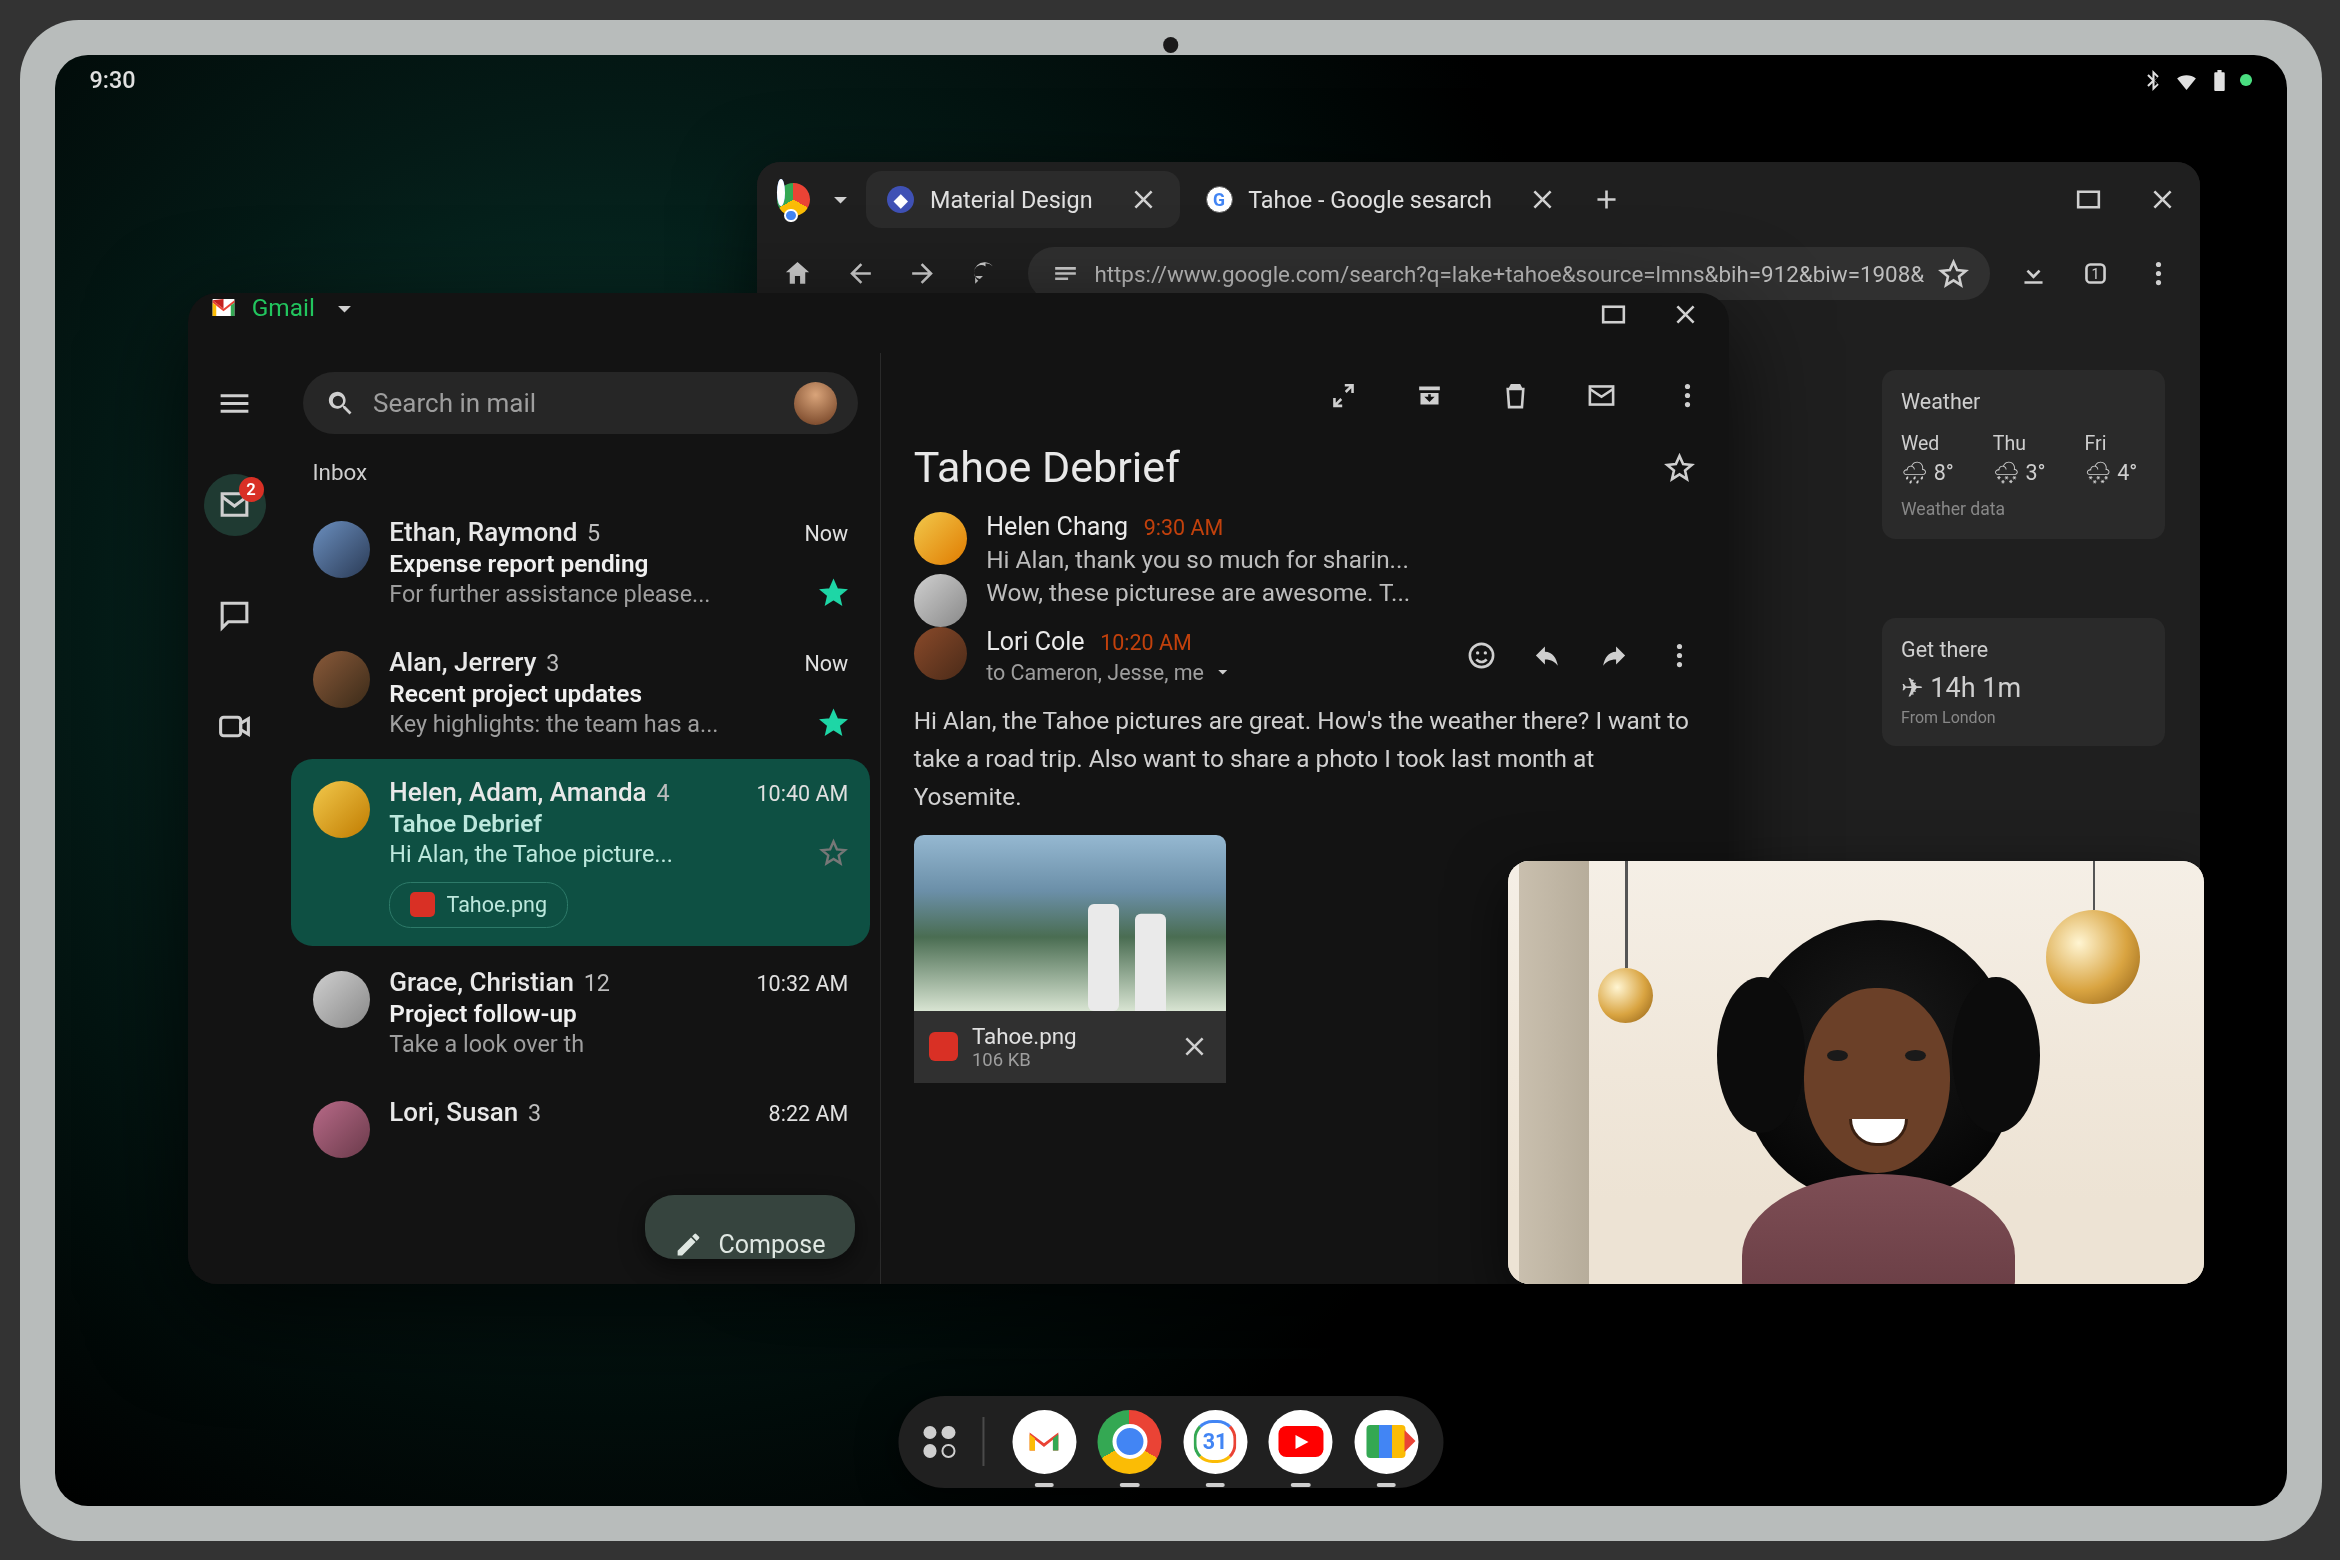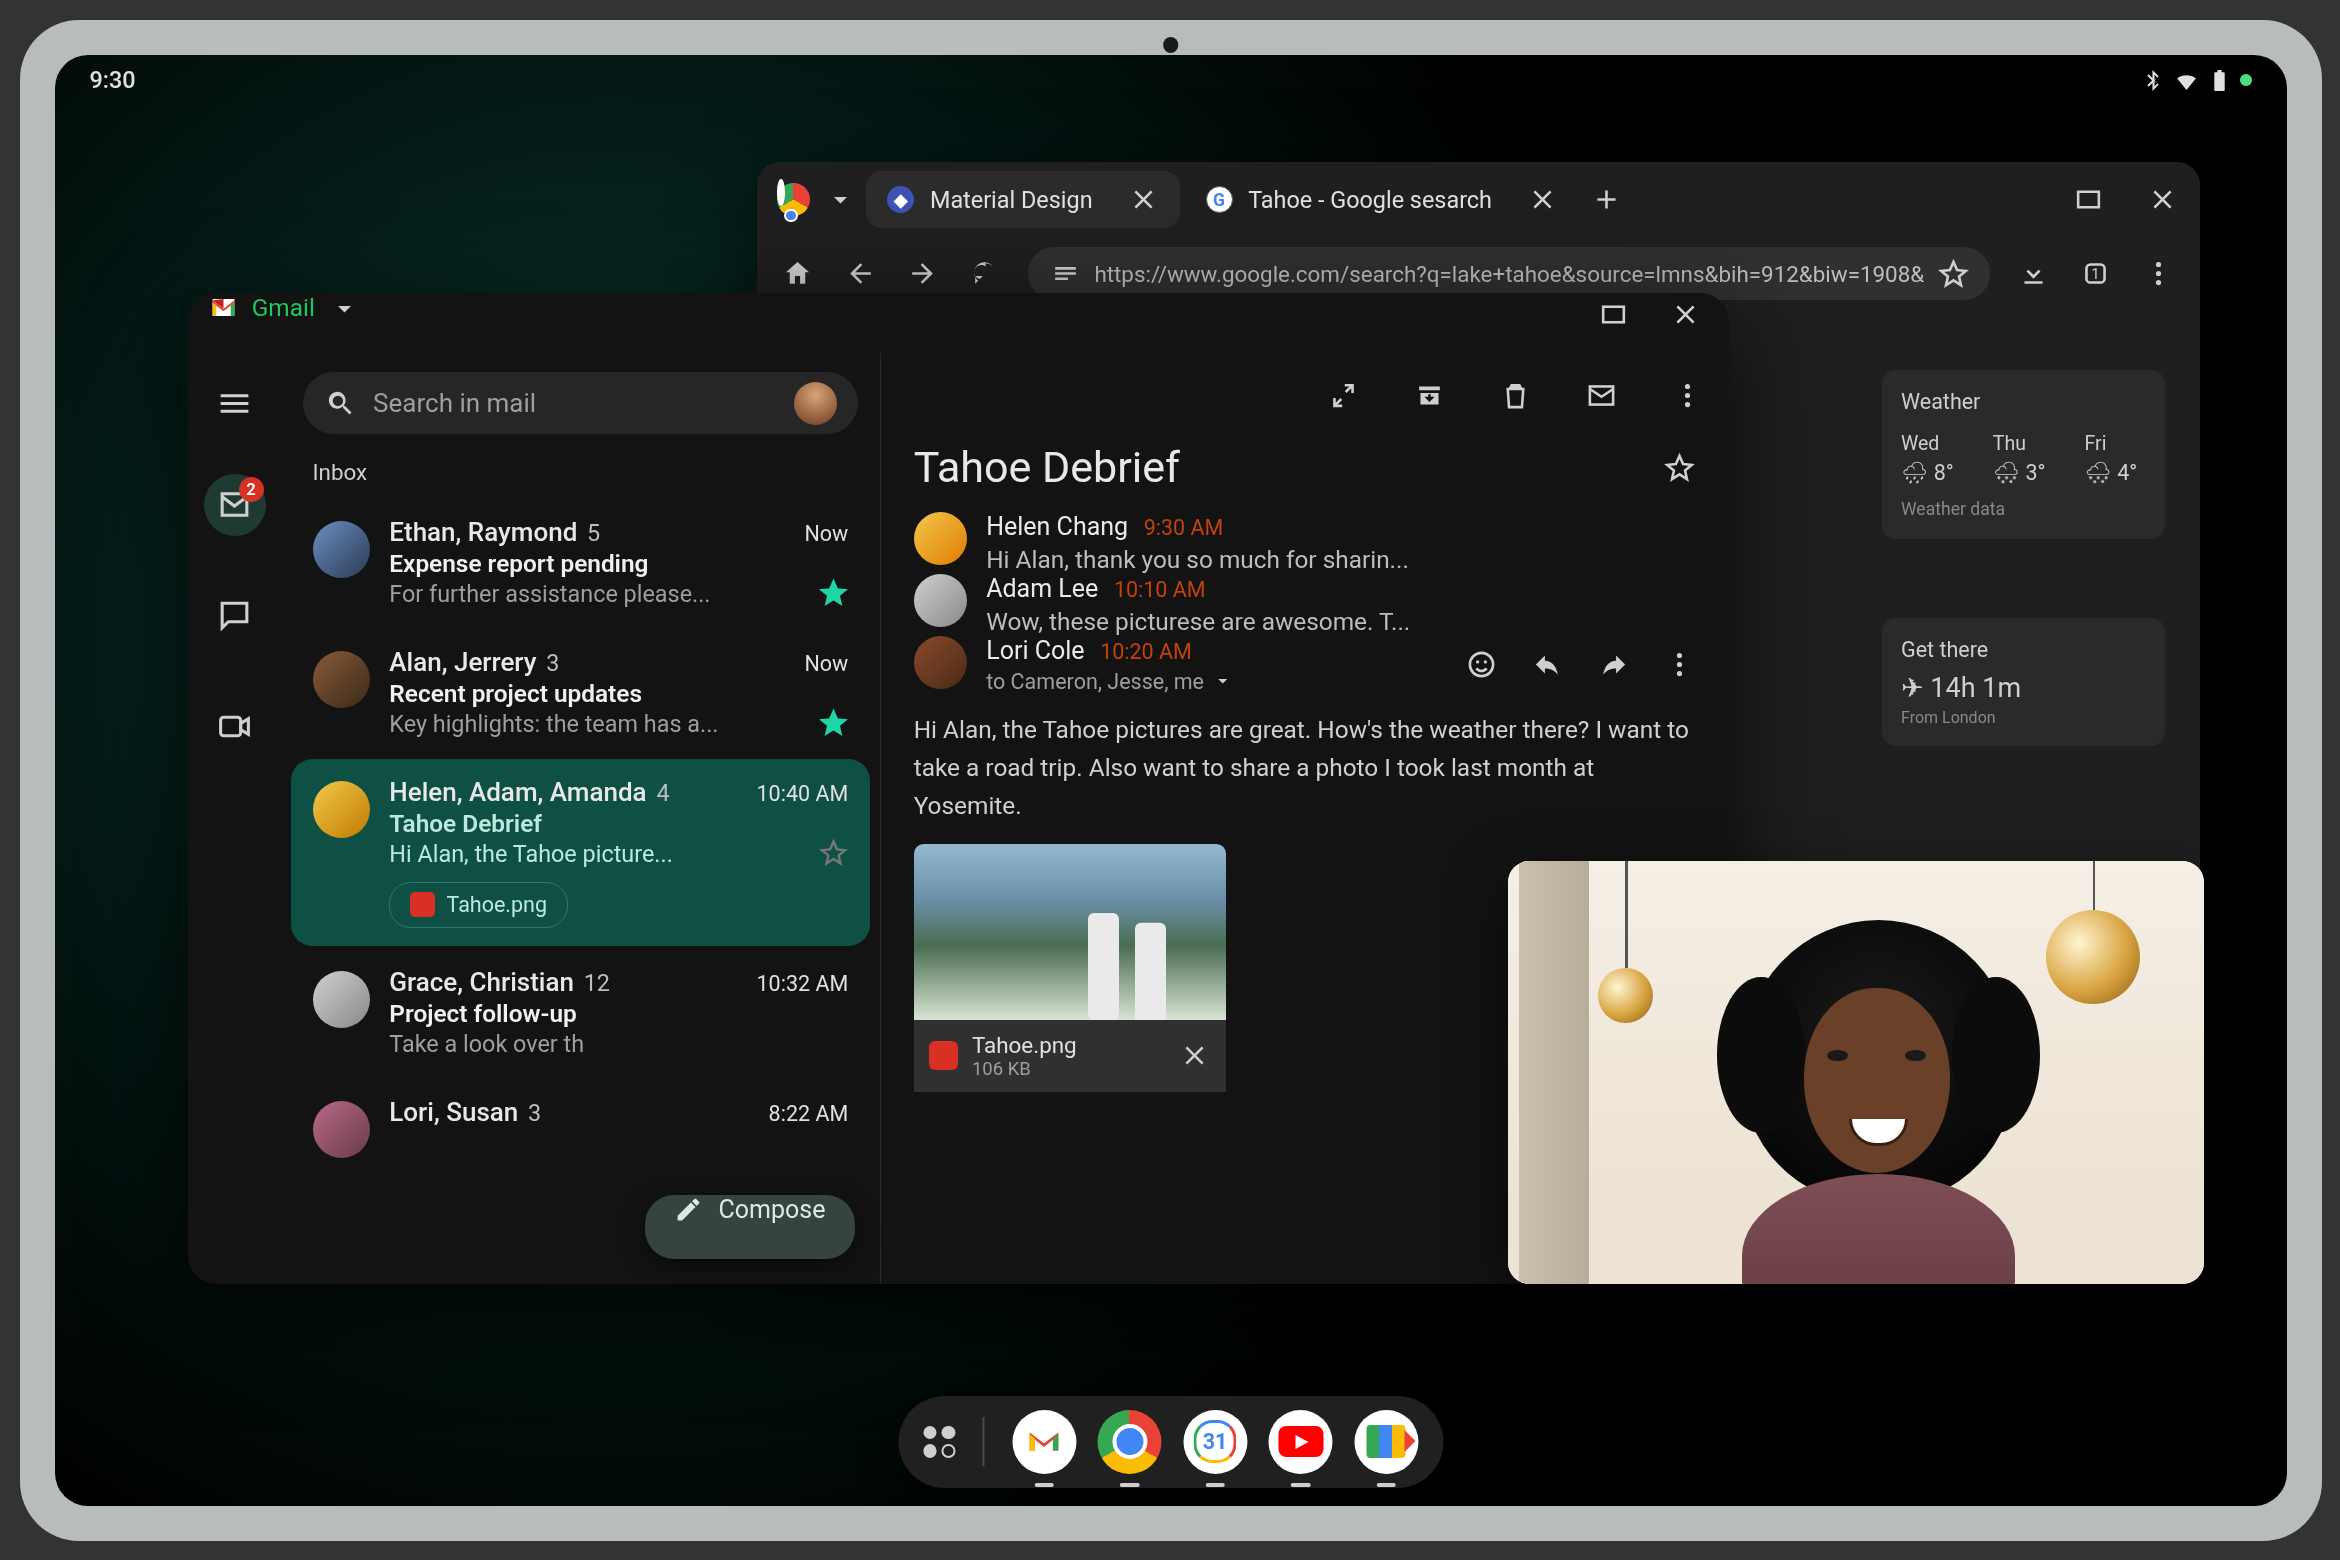--- a/index.html
+++ b/index.html
@@ -63,21 +63,21 @@
 .trow { display:flex; align-items:baseline; gap:9.8px; }
 .sender { font-size:26px; font-weight:500; color:#e8e8e8; white-space:nowrap; overflow:hidden; text-overflow:ellipsis; }
 .count { font-size:23.4px; color:#bdbdbd; }
 .time { margin-left:auto; font-size:21.5px; color:#e0e0e0; white-space:nowrap; }
 .subj { font-size:24.4px; font-weight:600; color:#f0f0f0; margin-top:2px; white-space:nowrap; overflow:hidden; text-overflow:ellipsis; }
 .prev { font-size:23.4px; color:#9e9e9e; margin-top:2px; white-space:nowrap; overflow:hidden; text-overflow:ellipsis; }
 .star { width:29px; height:29px; fill:none; stroke:#777; stroke-width:2; }
 .star.on { fill:#1ed6a6; stroke:#1ed6a6; }
 .tattach { display:inline-flex; align-items:center; gap:11.7px; margin-top:13.7px; padding:9.8px 19.5px; border:1.5px solid #2d7a69; border-radius:21.5px; color:#bce8dd; font-size:21.5px; }
 .tattach .aimg { width:25px; height:25px; background:#d93025; border-radius:4.9px; }
-.compose { position:absolute; bottom:25px; right:25px; background:#36443e; color:#dfe7e2; border-radius:29px; height:64px; padding:0 29px; display:flex; align-items:flex-start; gap:15.6px; font-size:25px; box-shadow:0 7.8px 23.4px rgba(0,0,0,.5); }
+.compose { position:absolute; bottom:25px; right:25px; background:#36443e; color:#dfe7e2; border-radius:29px; height:64px; padding:0 29px; display:flex; align-items:flex-end; gap:15.6px; font-size:25px; box-shadow:0 7.8px 23.4px rgba(0,0,0,.5); }
 .compose svg { width:29px; height:29px; fill:#dfe7e2; }
 
 .gdetail { flex:1; background:#131313; display:flex; flex-direction:column; padding:0 19.5px; overflow:hidden; }
 .dtoolbar { height:86px; display:flex; align-items:center; justify-content:flex-end; gap:43px; color:#cfcfcf; }
 .dtitle { display:flex; align-items:center; gap:19.5px; padding:3.9px 13.7px 19.5px; }
 .dtitle h1 { font-size:43px; font-weight:400; color:#e8e8e8; flex:1; }
 .msgs { display:flex; flex-direction:column; padding:0 13.7px; }
 .msg { display:flex; gap:19.5px; }
 .msg .avatar { width:53px; height:53px; }
 .minfo { flex:1; min-width:0; }
@@ -481,24 +481,20 @@
                   <div class="mhead">
                     <span class="mname">Helen Chang</span>
                     <span class="mtime">9:30 AM</span>
                   </div>
                   <div class="mprev">Hi Alan, thank you so much for sharin...</div>
                 </div>
             </div>
             <div class="msg">
               <span class="avatar" style="background:linear-gradient(135deg,#d0d0d0,#888)"></span>
               <div class="minfo">
-                  <div class="mhead">
-                    <span class="mname">Adam Lee</span>
-                    <span class="mtime">10:10 AM</span>
-                  </div>
                   <div class="mprev">Wow, these picturese are awesome. T...</div>
                 </div>
             </div>
             <div class="msg">
               <span class="avatar" style="background:linear-gradient(135deg,#8a4a2a,#4a2a18)"></span>
               <div class="minfo">
                 <div class="mhead">
                     <span class="mname">Lori Cole</span>
                     <span class="mtime">10:20 AM</span>
                   </div>

